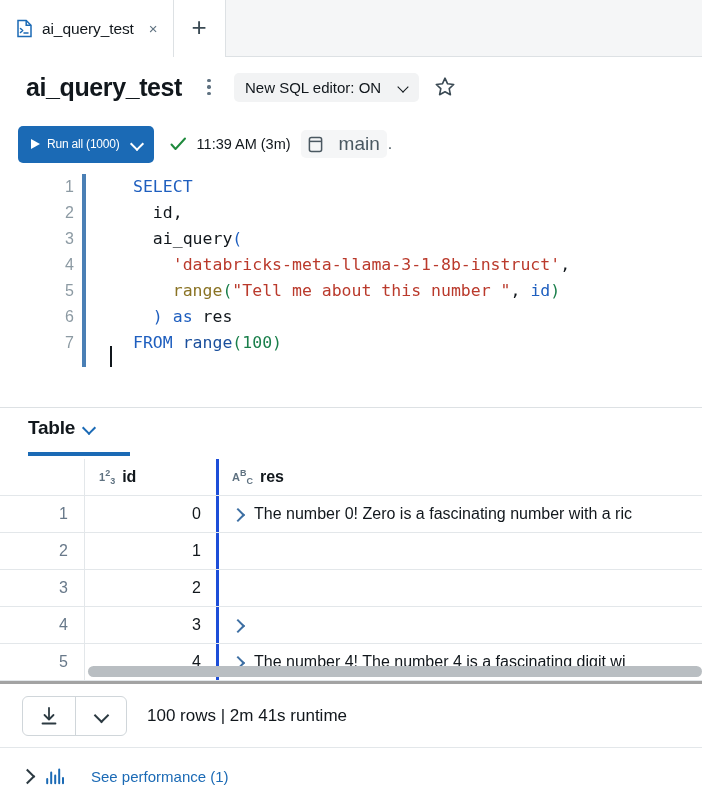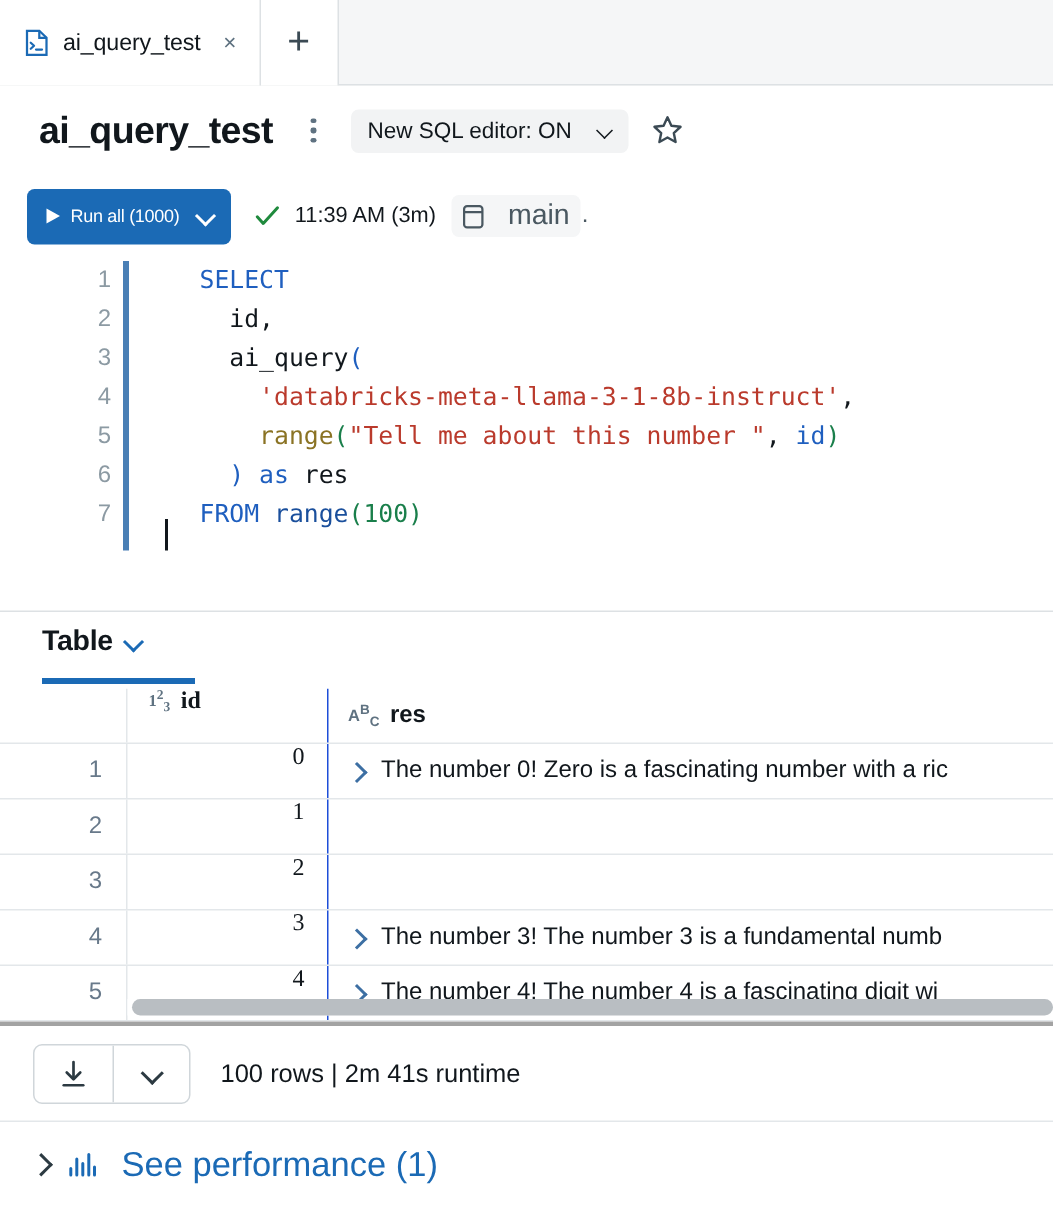--- a/index.html
+++ b/index.html
@@ -155,23 +155,23 @@
   
   .grid { position:absolute; top:459px; left:0; width:702px; height:222px; overflow:hidden; }
   .grow { position:relative; height:37px; border-bottom:1px solid #e3e7ea; display:flex; }
   .ghead { height:37px; }
   .c-num {
     width:85px; flex:0 0 85px; border-right:1px solid #e3e7ea;
     display:flex; align-items:center; justify-content:flex-end;
     padding-right:16px; font-size:16px; color:#68798a;
   }
   .c-id {
-    width:134px; flex:0 0 134px; border-right:1px solid #1d4ed8;
-    display:flex; align-items:flex-start; justify-content:flex-end;
-    padding-right:15px; font-size:16px; color:#11171c;font-family:Liberation Serif, serif;
+    width:134px; flex:0 0 134px; border-right:3px solid #1d4ed8;
+    display:flex; align-items:center; justify-content:flex-end;
+    padding-right:15px; font-size:16px; color:#11171c;
   }
   .c-res {
     flex:1 1 auto; display:flex; align-items:center; gap:11px;
     padding-left:13px; font-size:16px; color:#11171c;
     white-space:nowrap; overflow:hidden;
   }
   .ghead .c-id, .ghead .c-res {
     justify-content:flex-start; font-weight:bold; gap:7px;
   }
   .ghead .c-id { justify-content:flex-start; padding-left:14px; padding-right:0; }
@@ -230,22 +230,22 @@
     border-top:1px solid #e3e7ea; display:flex; align-items:center;
     padding-left:22px; gap:12px;
   }
   .chev-s { display:inline-block; width:11px; height:11px; position:relative; cursor:pointer; }
   .chev-s::after {
     content:""; position:absolute; left:0; top:0;
     width:9px; height:9px; border-right:2px solid #2c3a42;
     border-top:2px solid #2c3a42; transform:rotate(45deg);
   }
   .perflink {
-    display:flex; align-items:center; gap:16px; cursor:pointer;
-    font-size:23px; color:#1b6ab5;
+    display:flex; align-items:center; gap:26px; cursor:pointer;
+    font-size:15px; color:#1b6ab5;
   }
 </style>
 </head>
 <body>
 
 <div id="app">
 
   <div class="tabstrip">
     <div class="tab">
       <svg class="tab-icon" viewBox="0 0 17 19">
@@ -361,21 +361,20 @@
     <div class="grow">
       <div class="c-num">3</div>
       <div class="c-id">2</div>
     </div>
 
     <div class="grow">
       <div class="c-num">4</div>
       <div class="c-id">3</div>
       <div class="c-res">
         <span class="expand"></span>
-        <span class="cell-text">The number 3! The number 3 is a fundamental numb</span>
       </div>
     </div>
 
     <div class="grow">
       <div class="c-num">5</div>
       <div class="c-id">4</div>
       <div class="c-res">
         <span class="expand"></span>
         <span class="cell-text">The number 4! The number 4 is a fascinating digit wi</span>
       </div>

